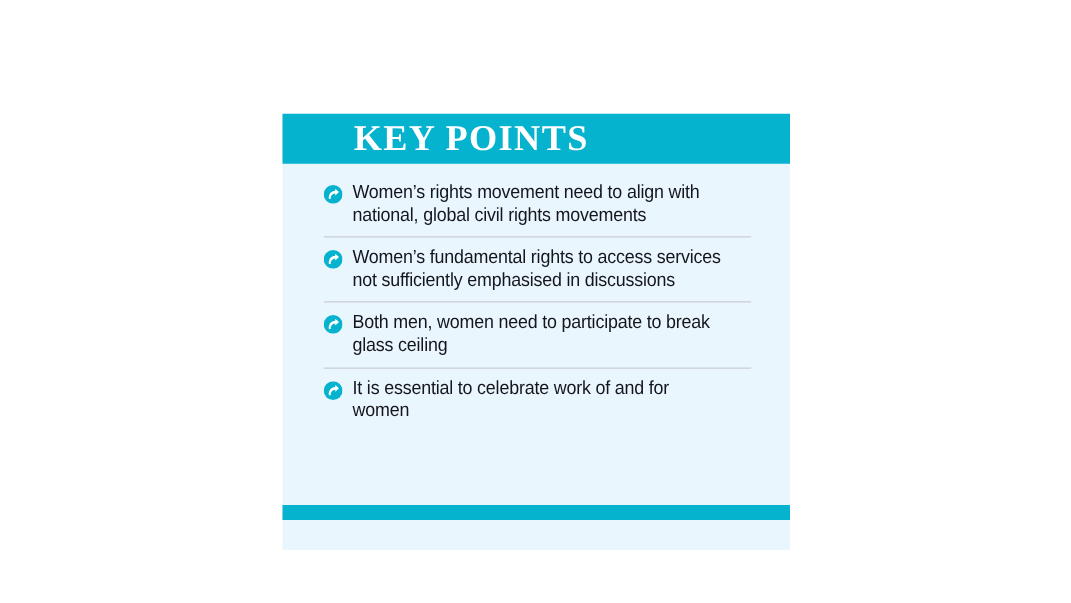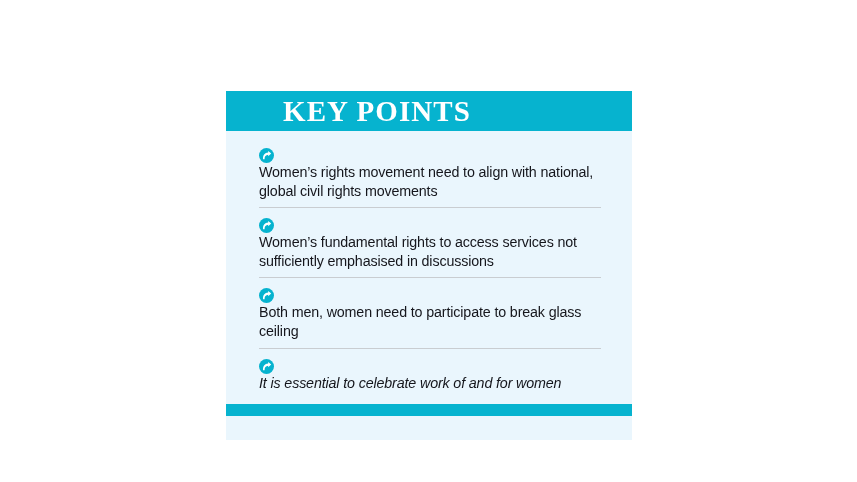--- a/index.html
+++ b/index.html
@@ -52,25 +52,23 @@
     position: relative;
     padding: 7px 31px 0 33px;
     box-sizing: border-box;
   }
 
   .kp-item {
     display: flex;
     align-items: flex-start;
     padding: 7px 0 7px 0;
     border-bottom: 1px solid #c9cdd1;
-    flex-direction: column;
   }
   .kp-item.last {
     border-bottom: none;
-    font-style: italic;
   }
 
   .kp-bullet {
     flex: 0 0 15px;
     width: 15px;
     height: 15px;
     margin-top: 3px;
     margin-right: 8px;
     display: block;
   }

